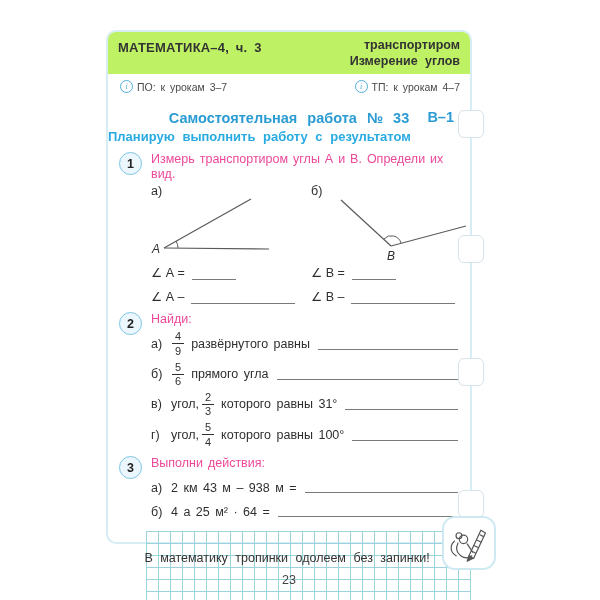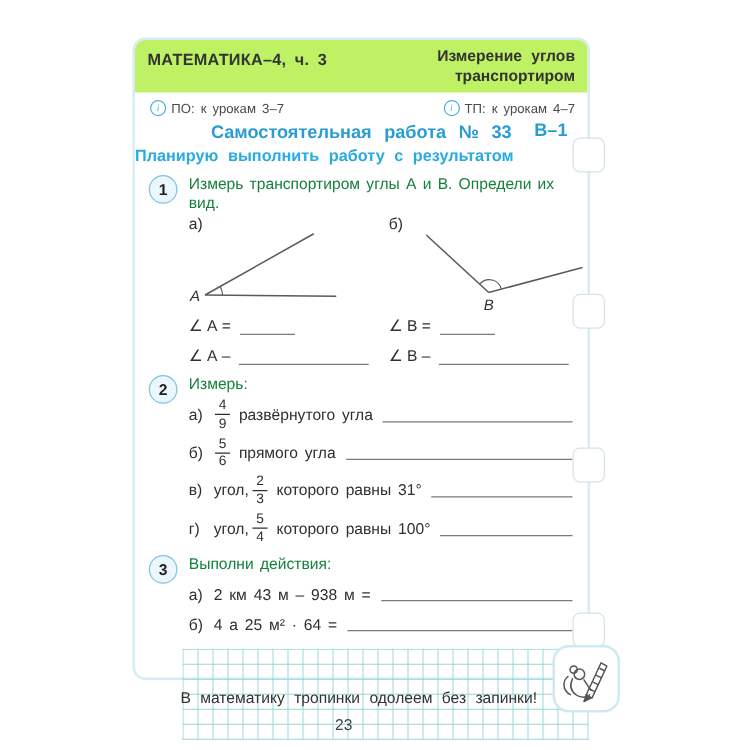--- a/index.html
+++ b/index.html
@@ -23,34 +23,34 @@
   .band .topic { text-align:right; font-size:12.5px; font-weight:bold; color:#333; line-height:1.25; word-spacing:4px; }
   
   .meta-row { display:flex; justify-content:space-between; padding:6px 10px 0 12px; font-size:10.5px; color:#4a4a4a; word-spacing:2px; }
   .meta-item { display:flex; align-items:center; gap:4px; }
   .info-i {
     display:inline-flex; align-items:center; justify-content:center;
     width:11px; height:11px; border:1px solid #51b0da; border-radius:50%;
     color:#51b0da; font-size:8px; font-style:italic; font-family:"Liberation Serif", serif; flex-shrink:0;
   }
   
-  .title-row { position:relative; margin-top:4px; text-align:center; }
+  .title-row { position:relative; margin-top:16px; text-align:center; }
   .title-main { color:#2b9cd3; font-weight:bold; font-size:14.5px; word-spacing:6px; }
   .title-variant { position:absolute; right:16px; top:0; color:#2b9cd3; font-weight:bold; font-size:14.5px; }
   .subtitle { margin-top:2px; text-align:left; color:#29abe2; font-weight:bold; font-size:13px; word-spacing:4px; }
   
   .task { display:flex; align-items:flex-start; margin:8px 8px 0 6px; }
   .badge {
     width:21px; height:21px; border-radius:50%; border:1.5px solid #7cc5e3;
     background:#ecf7fd; color:#222; font-size:12.5px; font-weight:bold;
     display:flex; align-items:center; justify-content:center; flex-shrink:0;
     margin:0 9px 0 5px;
   }
   .task-body { flex:1; min-width:0; }
-  .prompt { font-size:12.5px; color:#15803d; word-spacing:1.5px; line-height:1.2; }
+  .prompt { font-size:12.5px; color:#ec4899; word-spacing:1.5px; line-height:1.2; }
   
   .parts { display:flex; margin-top:2px; }
   .part-a { width:160px; flex-shrink:0; }
   .part-b { flex:1; }
   .part-label { font-size:12.5px; color:#2f2f2f; }
   .angle-svg { display:block; }
   .fill-row { display:flex; align-items:flex-end; gap:7px; font-size:12.5px; color:#2f2f2f; margin-top:9px; white-space:nowrap; }
   .blank { border-bottom:1px solid #7a7a7a; height:13px; display:inline-block; }
   .blank-eq { width:44px; }
   .blank-type { width:104px; }
@@ -79,35 +79,35 @@
     background:#fff; border:1px solid #d5e3ea; border-radius:6px;
   }
   
   .mascot-box {
     position:absolute; right:-26px; bottom:-28px; width:54px; height:54px;
     background:#fff; border:2px solid #cfe9f3; border-radius:13px;
     display:flex; align-items:center; justify-content:center; box-sizing:border-box;
   }
   
   .motto { position:absolute; left:122px; top:551px; width:330px; text-align:center; font-size:12.5px; color:#333; word-spacing:4px; }
-  .page-num { position:absolute; left:92px; top:573px; width:366px; text-align:center; font-size:12.5px; color:#444; }
+  .page-num { position:absolute; left:106px; top:573px; width:366px; text-align:center; font-size:12.5px; color:#444; }
   .ital { font-style:italic; }
   svg text { font-family:"Liberation Sans", sans-serif; }
 </style>
 </head>
 <body>
 
 <div class="canvas">
   <div class="page">
 
     <div class="band">
       <div class="book">МАТЕМАТИКА–4, ч. 3</div>
       <div class="topic">
+        <div>транспортиром</div>
         <div>Измерение углов</div>
-        <div>транспортиром</div>
       </div>
     </div>
 
     <div class="meta-row">
       <div class="meta-item">
         <span class="info-i">i</span>
         <span>ПО: к урокам 3–7</span>
       </div>
       <div class="meta-item">
         <span class="info-i">i</span>
@@ -163,29 +163,29 @@
             </div>
           </div>
 
         </div>
       </div>
     </div>
 
     <div class="task">
       <div class="badge">2</div>
       <div class="task-body">
-        <div class="prompt">Измерь:</div>
+        <div class="prompt">Найди:</div>
 
         <div class="t2row">
           <span class="lbl">а)</span>
           <span class="frac">
             <span class="num">4</span>
             <span class="den">9</span>
           </span>
-          <span>развёрнутого угла</span>
+          <span>развёрнутого равны</span>
           <span class="flex-blank"></span>
         </div>
 
         <div class="t2row">
           <span class="lbl">б)</span>
           <span class="frac">
             <span class="num">5</span>
             <span class="den">6</span>
           </span>
           <span>прямого угла</span>

